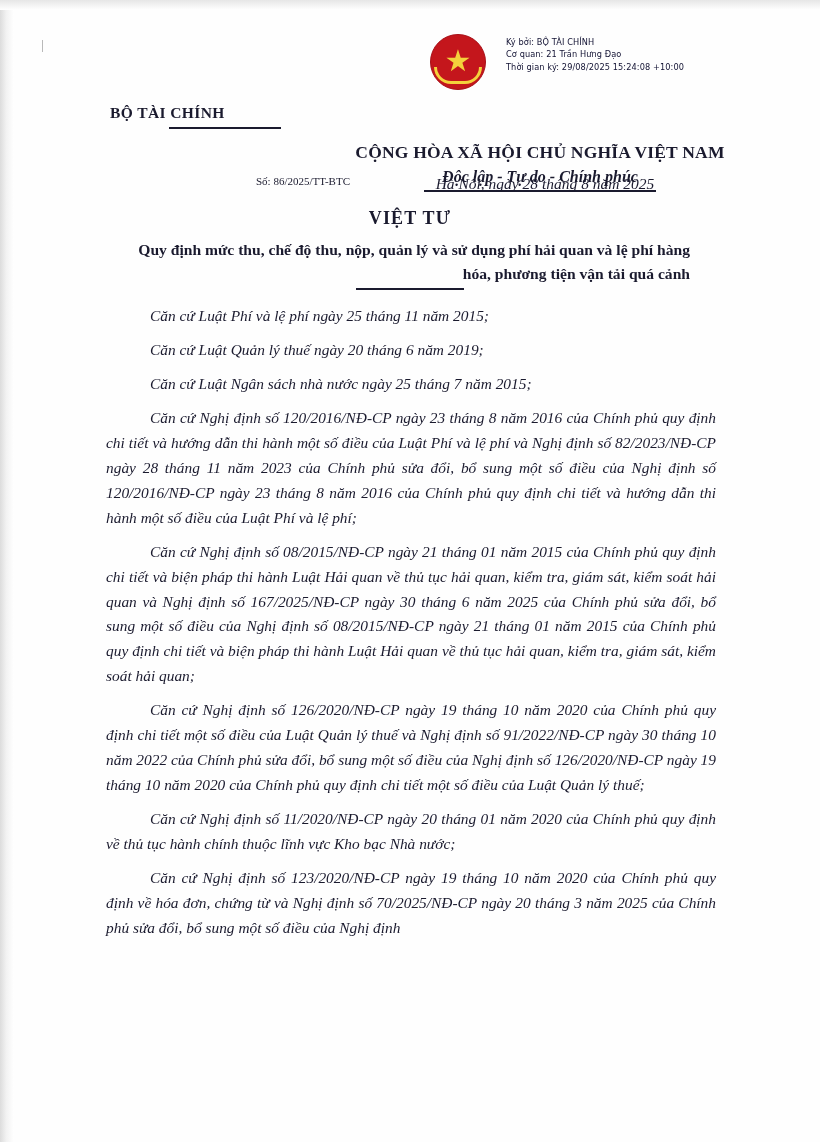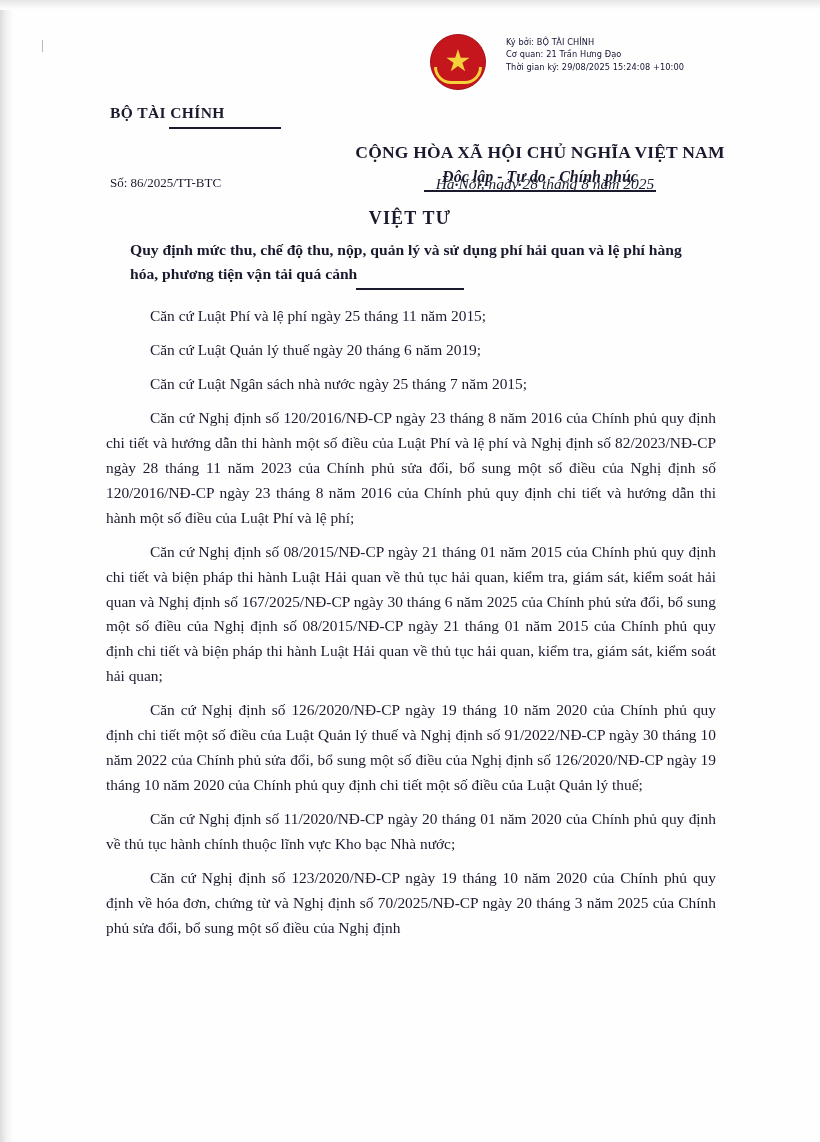--- a/index.html
+++ b/index.html
@@ -138,22 +138,22 @@
     height: 1.6px;
     background: #1a1a2e;
     margin: 4px auto 0;
   }
 
   .docnum {
     position: absolute;
     left: 110px;
     top: 175px;
     width: 240px;
-    text-align: left;
-    font-size: 13px;
+    text-align: right;
+    font-size: 11px;
   }
   .place-date {
     position: absolute;
     left: 340px;
     top: 175px;
     width: 410px;
     text-align: center;
     font-style: italic;
     font-size: 15.5px;
   }
@@ -166,41 +166,42 @@
     text-align: center;
     font-weight: bold;
     font-size: 18px;
     letter-spacing: 1.2px;
   }
   .title {
     position: absolute;
     left: 130px;
     top: 238px;
     width: 560px;
-    text-align: left;
+    text-align: right;
     font-weight: bold;
     font-size: 15.6px;
     line-height: 1.55;
   }
   .title-rule {
     position: absolute;
     left: 50%;
     top: 288px;
     transform: translateX(-50%);
     width: 108px;
     height: 1.6px;
     background: #1a1a2e;
   }
 
   
   .body-text {
     position: absolute;
     left: 106px;
     top: 304px;
     width: 610px;
+    font-style: italic;
     font-size: 15.4px;
     line-height: 1.62;
     text-align: justify;
   }
   .body-text p {
     margin: 0 0 9px 0;
     text-indent: 44px;
     text-align: justify;
     text-justify: inter-word;
   }

